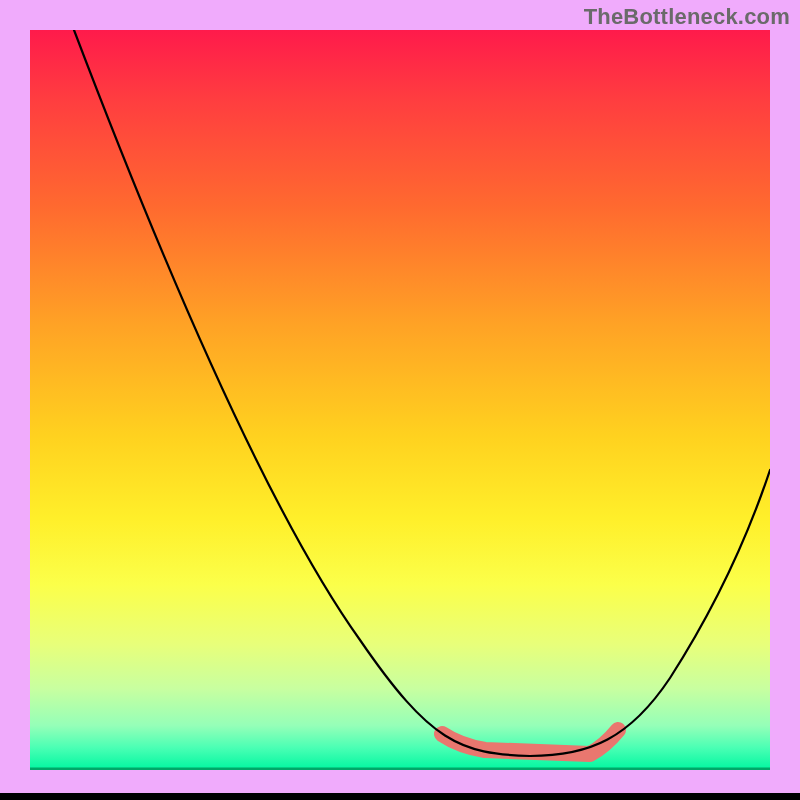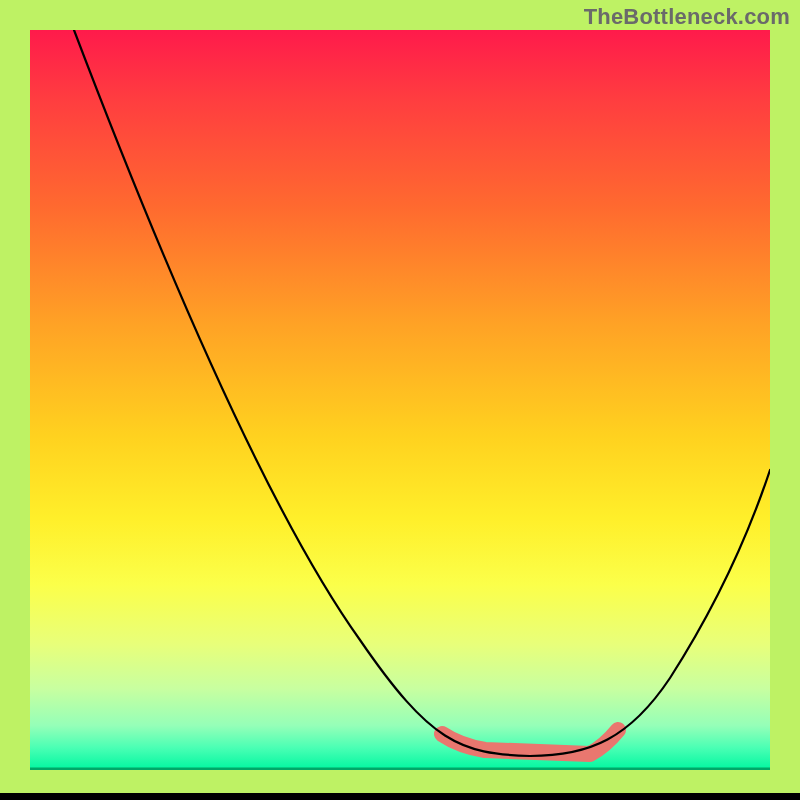--- a/index.html
+++ b/index.html
@@ -1,21 +1,21 @@
 <!DOCTYPE html>
 <html><head>
 <meta charset="utf-8">
 <style>
   * { margin: 0; padding: 0; box-sizing: border-box; }
   html, body { width: 800px; height: 800px; overflow: hidden; background: #000; }
   .stage {
     position: relative;
     width: 800px;
     height: 793px;
-    background: #bef264;
+    background: #f0abfc;
   }
   .watermark {
     position: absolute;
     top: 4px;
     right: 10px;
     font-family: Arial, Helvetica, sans-serif;
     font-size: 22px;
     font-weight: 600;
     color: #6a6a6a;
     letter-spacing: 0.2px;

